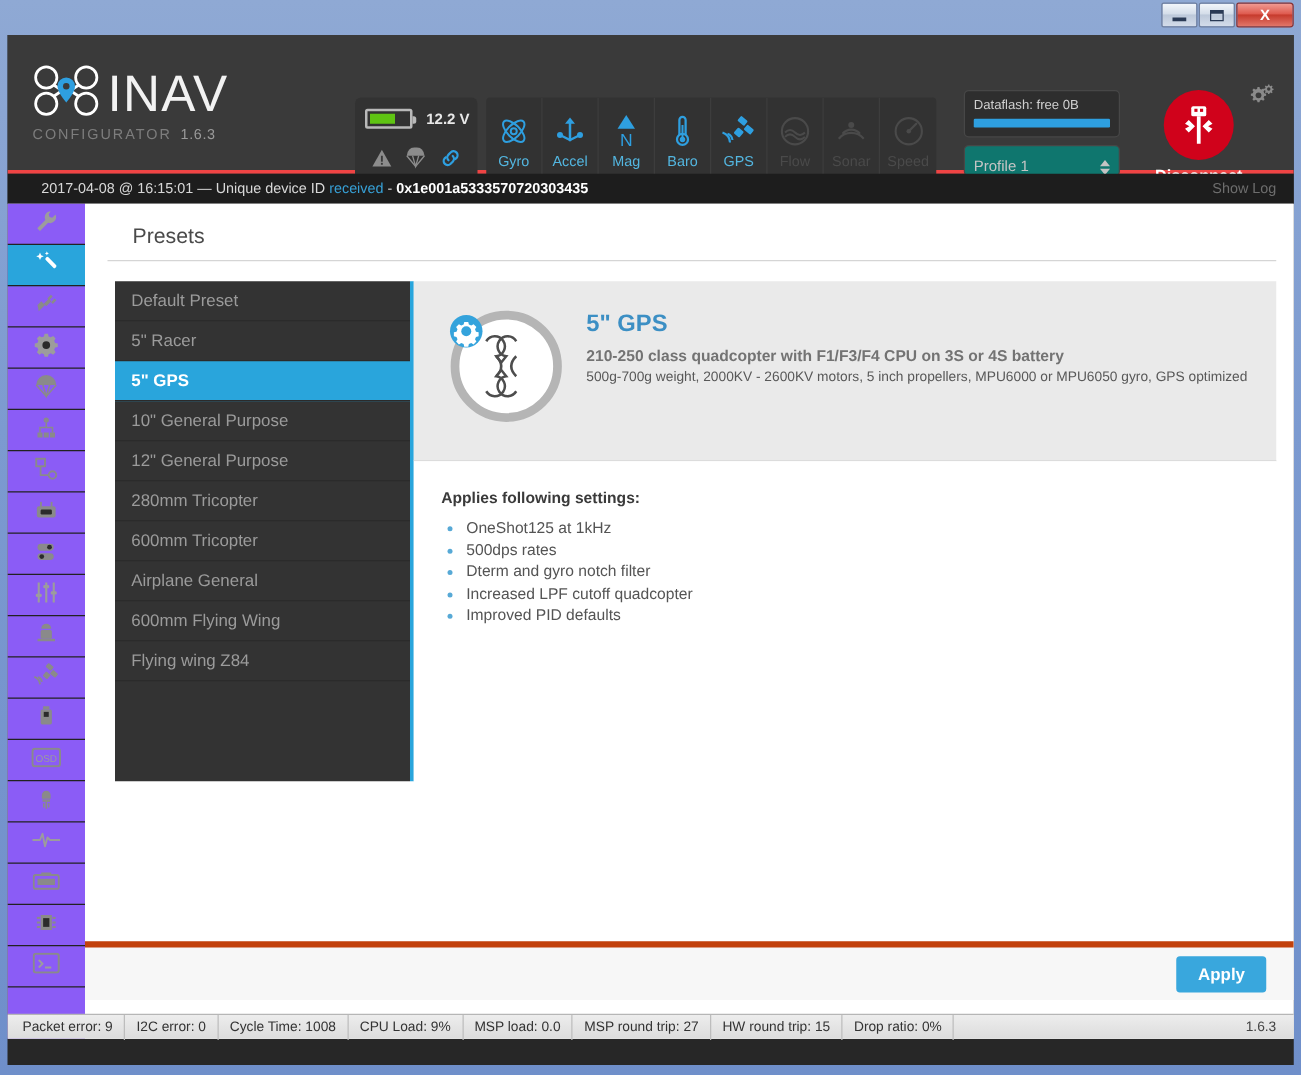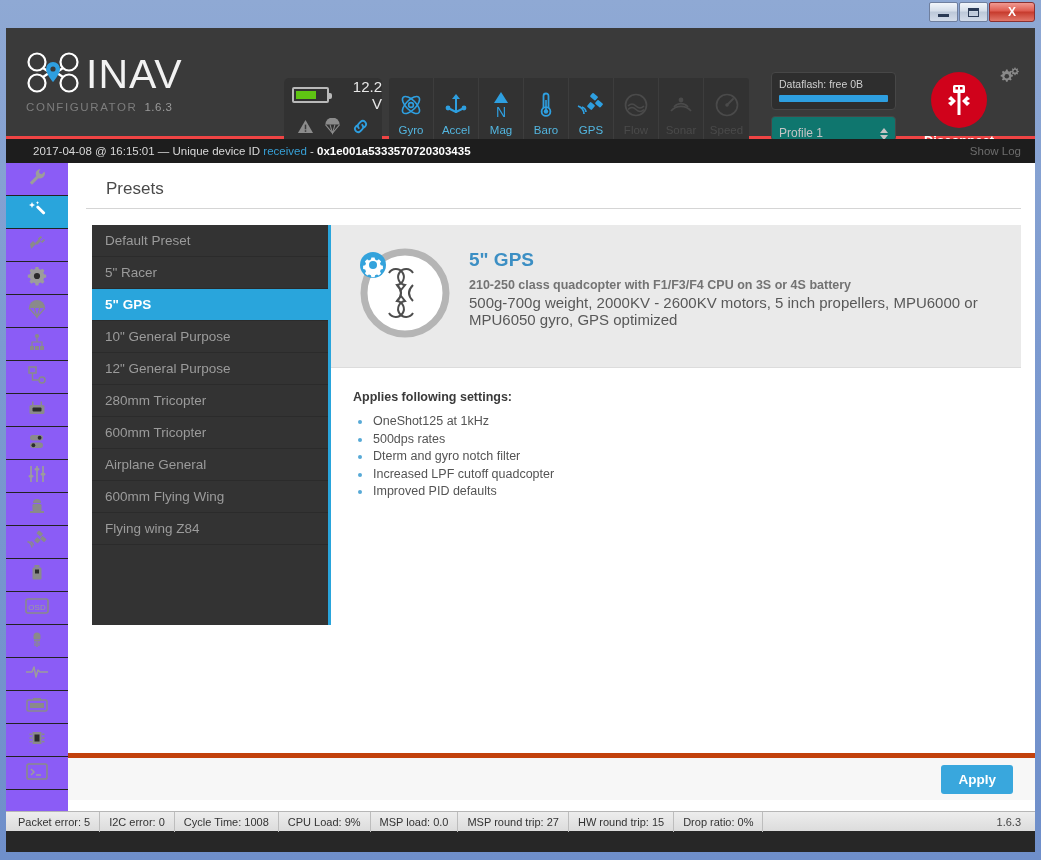--- a/index.html
+++ b/index.html
@@ -69,21 +69,21 @@
   }
   .batt-row{display:flex;align-items:center;height:33px;padding-left:8px;}
   .batt-shell{
     width:38px;height:16px;border:2px solid #b9b9b9;border-radius:2px;
     position:relative;box-sizing:border-box;padding:2px;
   }
   .batt-shell:after{
     content:"";position:absolute;right:-5px;top:4px;width:3px;height:6px;background:#b9b9b9;border-radius:0 2px 2px 0;
   }
   .batt-fill{height:100%;width:68%;background:#5fc413;}
-  .batt-volt{color:#e8e8e8;font-size:15px;font-weight:normal;margin-left:11px;text-align:right;}
+  .batt-volt{color:#e8e8e8;font-size:12px;font-weight:bold;margin-left:11px;}
   .flags-row{display:flex;align-items:center;justify-content:space-around;height:31px;padding:0 8px;}
   .flag{width:20px;height:20px;display:flex;align-items:center;justify-content:center;}
 
   
   .sensors{
     position:absolute;left:383px;top:50px;height:68px;display:flex;
     background:#323232;border-radius:3px;overflow:hidden;
   }
   .sensor{
     width:45px;height:68px;display:flex;flex-direction:column;align-items:center;justify-content:center;
@@ -169,21 +169,21 @@
     display:flex;flex-direction:column;
   }
   .detail-head{
     background:#eaeaea;padding:18px 20px 20px 18px;display:flex;align-items:flex-start;
     border-bottom:1px solid #dcdcdc;min-height:114px;box-sizing:border-box;
   }
   .detail-icon{position:relative;width:112px;flex:0 0 112px;}
   .detail-text{padding-left:8px;padding-top:6px;}
   .detail-title{color:#3c8fc4;font-size:19px;font-weight:bold;margin:0 0 7px 0;}
   .detail-sub{color:#737373;font-size:12.5px;font-weight:bold;margin-bottom:2px;}
-  .detail-desc{color:#585858;font-size:15px;line-height:17px;max-width:655px;}
+  .detail-desc{color:#585858;font-size:11px;line-height:17px;max-width:655px;}
 
   .detail-body{padding:22px 0 0 22px;background:#fff;flex:1;}
   .applies{color:#3a3a3a;font-size:12.5px;font-weight:bold;margin-bottom:9px;}
   .bullets{list-style:none;margin:0;padding:0;}
   .bullets li{
     color:#545454;font-size:12.5px;line-height:17.5px;padding-left:20px;position:relative;
   }
   .bullets li:before{
     content:"";position:absolute;left:5px;top:7px;width:4px;height:4px;border-radius:50%;
     background:#57a9d6;
@@ -726,21 +726,21 @@
 
             </div>
           </div>
         </div>
 
         <div class="apply-row">
           <button class="apply-btn">Apply</button>
         </div>
 
         <div class="statusbar">
-          <div class="stat first">Packet error: 5</div>
+          <div class="stat first">Packet error: 9</div>
           <div class="stat">I2C error: 0</div>
           <div class="stat">Cycle Time: 1008</div>
           <div class="stat">CPU Load: 9%</div>
           <div class="stat">MSP load: 0.0</div>
           <div class="stat">MSP round trip: 27</div>
           <div class="stat">HW round trip: 15</div>
           <div class="stat">Drop ratio: 0%</div>
           <div class="stat ver">1.6.3</div>
         </div>
 

